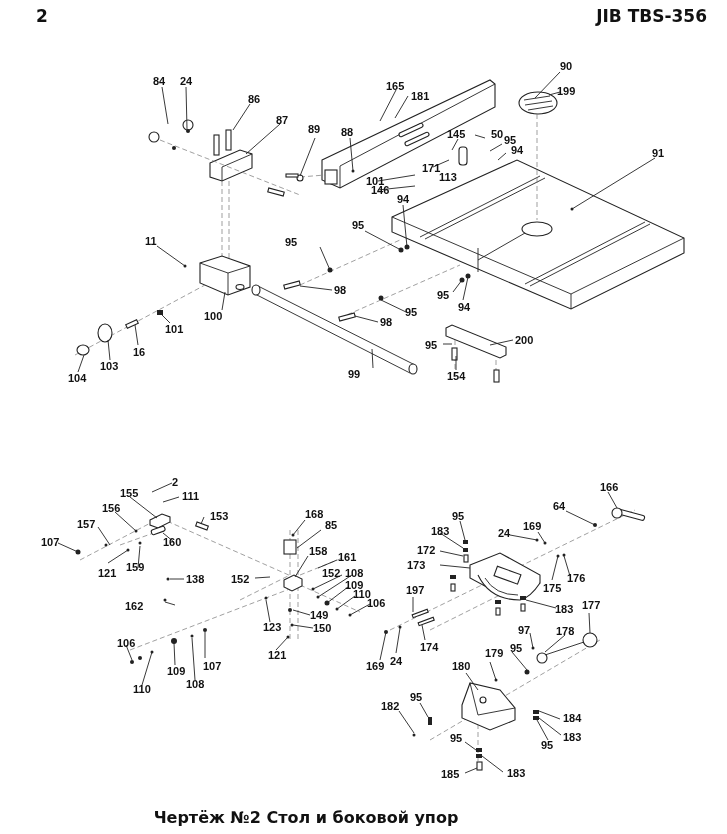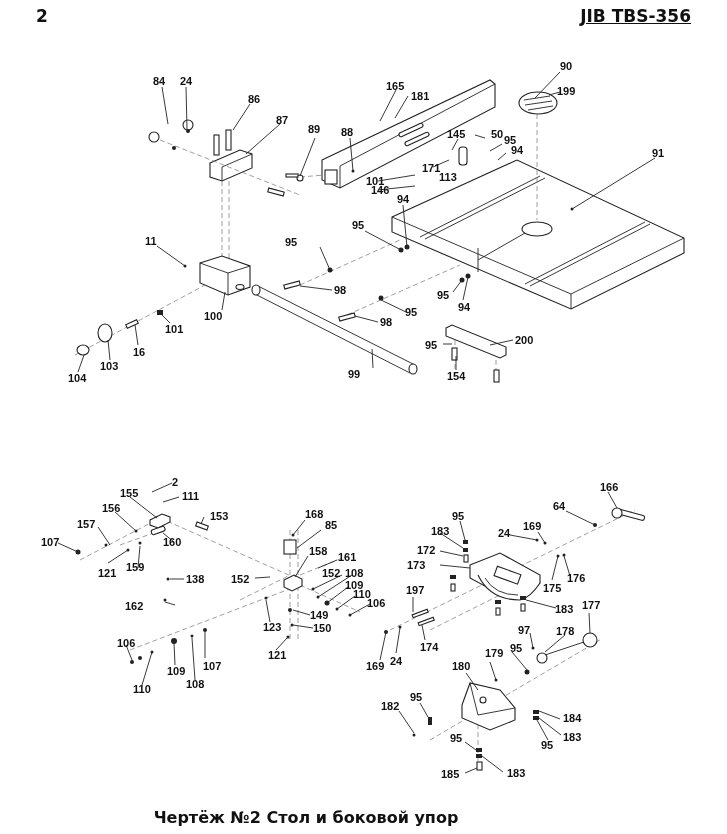--- a/index.html
+++ b/index.html
@@ -1,20 +1,20 @@
 <!DOCTYPE html>
 <html><head>
 <meta charset="utf-8">
 <style>
   html, body { margin: 0; padding: 0; background: #ffffff; }
   body { width: 727px; height: 834px; position: relative; overflow: hidden;
          font-family: "Liberation Sans", sans-serif; color: #111; }
   .hdr { position: absolute; top: 6px; font-weight: bold; font-size: 17px; font-family: "DejaVu Sans", sans-serif; }
   #page-num { left: 36px; }
-  #doc-model { right: 36px; text-decoration: underline; }
+  #doc-model { right: 20px; }
   #caption { position: absolute; top: 808px; left: 0; width: 612px; text-align: center;
              font-weight: bold; font-size: 16px; font-family: "DejaVu Sans", sans-serif; }
   svg { position: absolute; left: 0; top: 0; }
   .lbl { font-family: "Liberation Sans", sans-serif; font-size: 11px; font-weight: bold; fill: #111; }
   .ld { stroke: #222; stroke-width: 0.9; fill: none; }
   .ax { stroke: #777; stroke-width: 0.7; stroke-dasharray: 5 3; fill: none; }
   .pt { stroke: #222; stroke-width: 1.1; fill: #fff; }
   .pd { fill: #222; }
 </style>
 </head>

